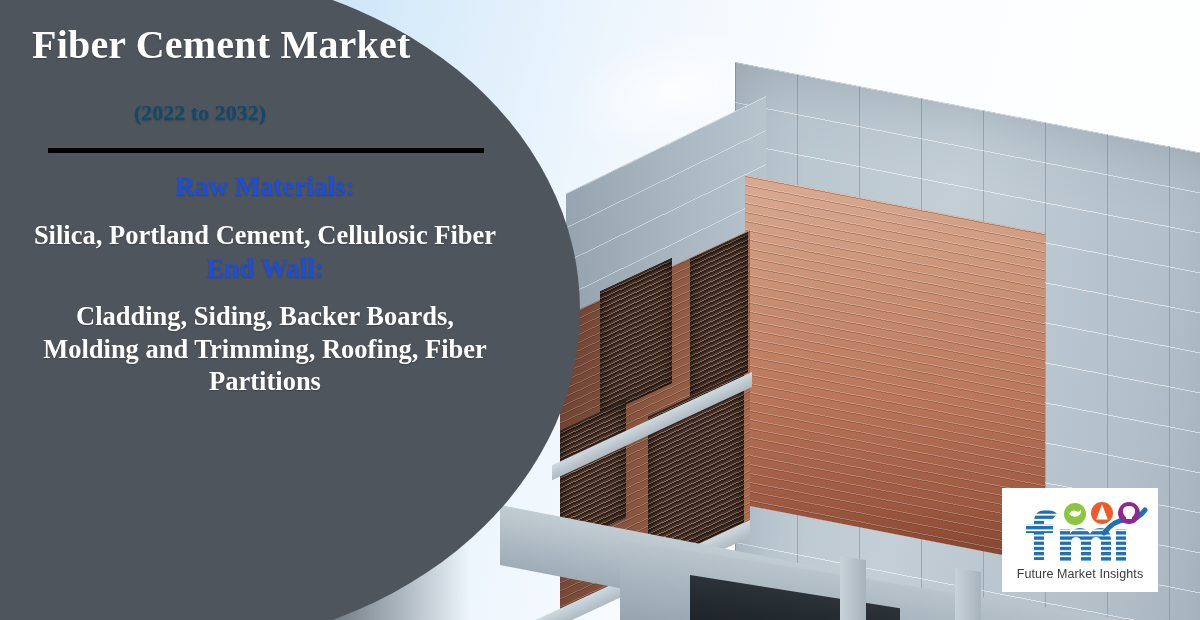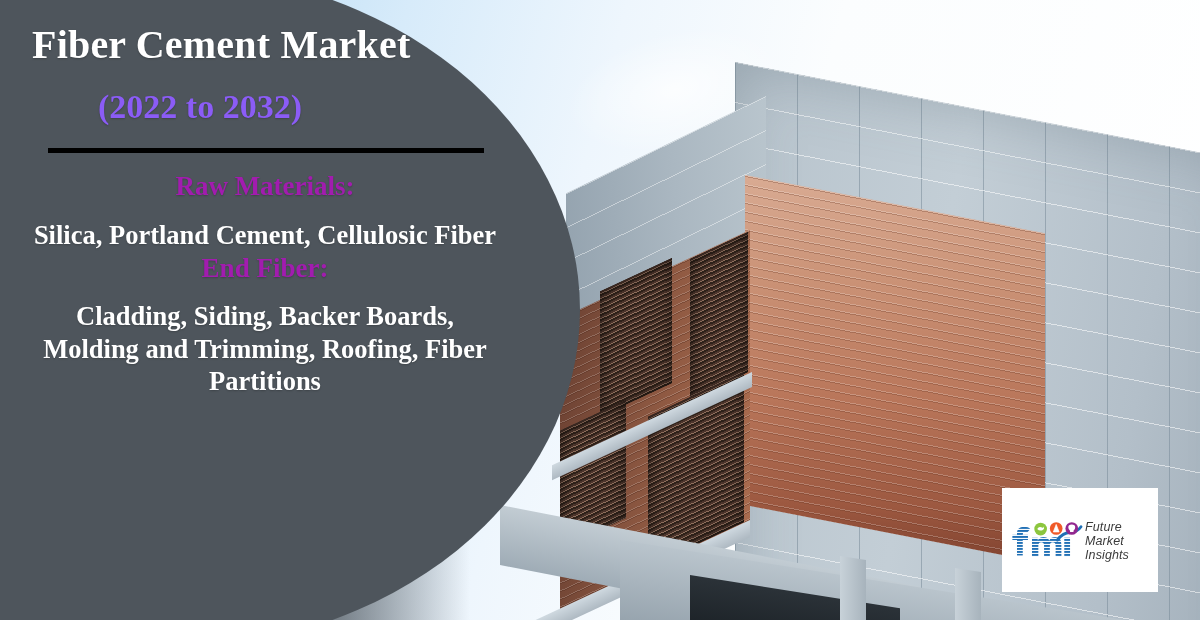--- a/index.html
+++ b/index.html
@@ -196,39 +196,39 @@
     font-size:40px;
     font-weight:bold;
     letter-spacing:.2px;
     text-align:left;
     padding-left:8px;
     line-height:1.15;
     text-shadow:0 1px 2px rgba(0,0,0,.25);
   }
 
   .subtitle {
-    color:#8b5cf6;
-    font-size:34px;
+    color:#0c4a6e;
+    font-size:22px;
     font-weight:bold;
-    margin-top:20px;
+    margin-top:32px;
     padding-right:130px;
     text-shadow:0 1px 2px rgba(0,0,0,.22);
   }
 
   .rule {
     width:436px;
     height:5px;
     background:#000000;
     margin:22px auto 0 24px;
   }
 
   .spec-list { margin-top:16px; }
 
   .spec-label {
-    color:#a21caf;
+    color:#1d4ed8;
     font-size:27px;
     font-weight:bold;
     line-height:1.28;
     text-shadow:0 1px 2px rgba(0,0,0,.22);
   }
   .spec-value {
     color:#ffffff;
     font-size:26.5px;
     font-weight:bold;
     line-height:1.22;
@@ -237,24 +237,23 @@
     margin-top:15px;
   }
 
   
   .logo-card {
     position:absolute;
     left:1002px; top:488px;
     width:156px; height:104px;
     background:#ffffff;
     display:flex;
-    flex-direction:row;
+    flex-direction:column;
     align-items:center;
     justify-content:center;
-    font-style:italic;
   }
   .logo-mark { display:block; }
   .logo-tagline {
     font-family:"Liberation Sans", sans-serif;
     font-size:12.5px;
     color:#3b3b3b;
     letter-spacing:.1px;
     margin-top:1px;
   }
 </style>
@@ -297,21 +296,21 @@
 
     <div class="subtitle">(2022 to 2032)</div>
 
     <div class="rule"></div>
 
     <div class="spec-list">
 
       <div class="spec-label">Raw Materials:</div>
       <div class="spec-value">Silica, Portland Cement, Cellulosic Fiber</div>
 
-      <div class="spec-label">End Fiber:</div>
+      <div class="spec-label">End Wall:</div>
 
       <div class="spec-value">Cladding, Siding, Backer Boards, Molding and Trimming, Roofing, Fiber Partitions</div>
 
     </div>
   </div>
 
   <div class="logo-card">
     <svg class="logo-mark" width="144" height="66" viewBox="0 0 144 66">
       <defs>
 

